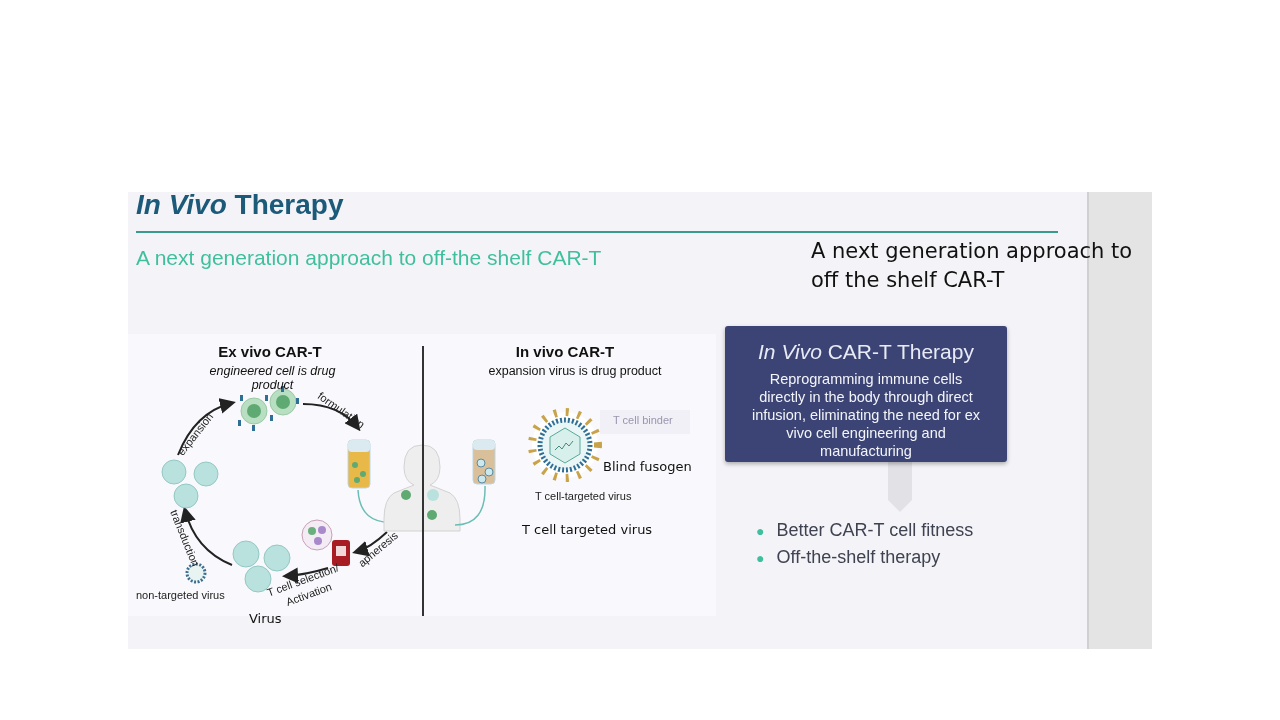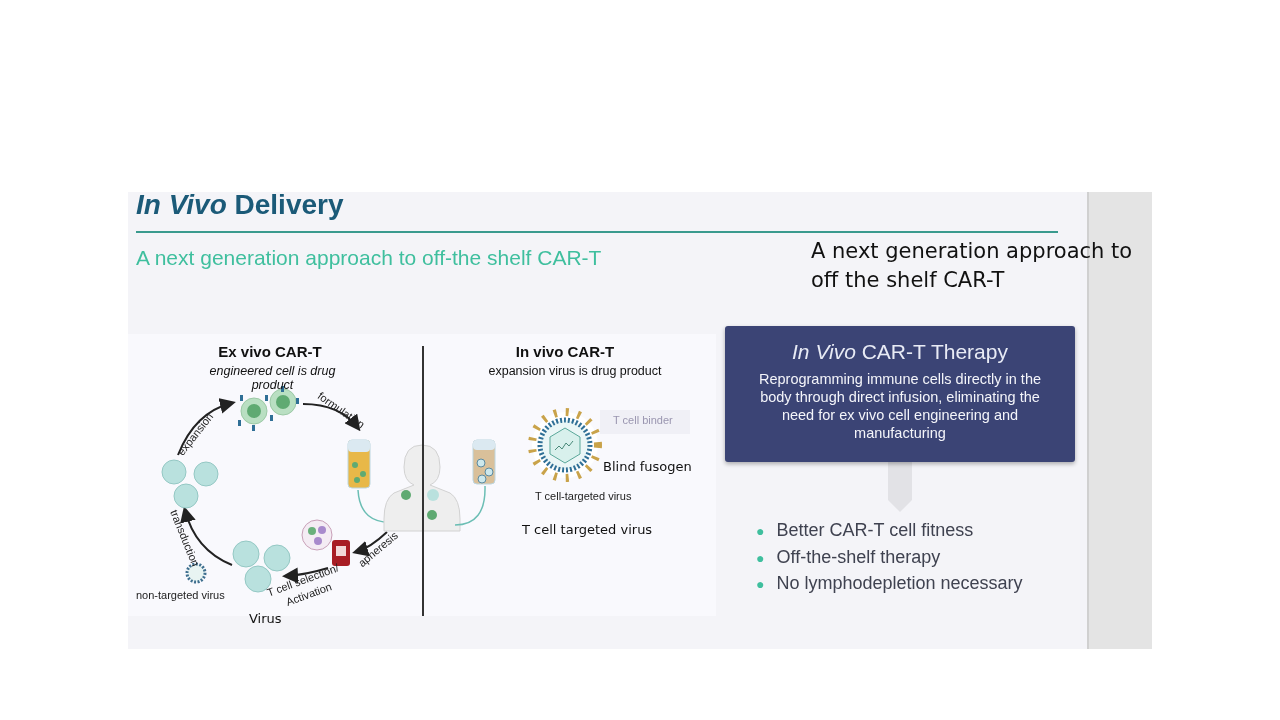--- a/index.html
+++ b/index.html
@@ -10,36 +10,36 @@
   .title i { font-style:italic; }
   .title-rule { position:absolute; left:136px; top:231px; width:922px; height:2px; background:#3a9a8e; }
   .subtitle { position:absolute; left:136px; top:246px; font-size:21px; color:#3fbf9e; }
   .overlay-sub { position:absolute; left:811px; top:237px; width:345px; font-size:21px; line-height:29px; color:#111; font-family:"DejaVu Sans", sans-serif; }
   .figure { position:absolute; left:128px; top:334px; width:588px; height:282px; background:#f9f9fd; }
   .divider { position:absolute; left:422px; top:346px; width:2px; height:270px; background:#333; }
   .fig-h { position:absolute; font-weight:bold; font-size:15px; color:#111; text-align:center; }
   .fig-s { position:absolute; font-size:12.5px; color:#111; text-align:center; }
   .lbl { position:absolute; font-size:11px; color:#222; }
   .lbl2 { position:absolute; font-size:13px; color:#111; font-family:"DejaVu Sans", sans-serif;text-align:right; }
-  .card { position:absolute; left:725px; top:326px; width:350px; height:136px; background:#3b4475; border-radius:3px; box-shadow:0 2px 4px rgba(0,0,0,0.3); color:#fff; text-align:center; }
+  .card { position:absolute; left:725px; top:326px; width:282px; height:136px; background:#3b4475; border-radius:3px; box-shadow:0 2px 4px rgba(0,0,0,0.3); color:#fff; text-align:center; }
   .card-title { margin-top:14px; font-size:21px; color:#e8ebf5; }
   .card-title i { font-style:italic; }
   .card-body { margin:6px 20px 0; font-size:14.5px; line-height:18px; color:#f4f5fa; }
   .bullets { position:absolute; left:756px; top:520px; margin:0; padding:0; list-style:none; }
   .bullets li { font-size:18px; color:#3f4250; height:26.5px; }
   .bullets li .dot { color:#3fbf9e; margin-right:12px; font-size:14px; }
   svg.art { position:absolute; left:0; top:0; }
 </style>
 </head>
 <body>
 
 <div class="slide"></div>
 <div class="gutter"></div>
 
-<div class="title"><i>In Vivo</i><span> Delivery</span></div>
+<div class="title"><i>In Vivo</i><span> Therapy</span></div>
 <div class="title-rule"></div>
 <div class="subtitle">A next generation approach to off-the shelf CAR-T</div>
 <div class="overlay-sub">A next generation approach to off the shelf CAR-T</div>
 
 <div class="figure"></div>
 
 <svg class="art" width="1280" height="720">
   <defs>
     <marker id="arr" markerWidth="8" markerHeight="8" refX="6" refY="4" orient="auto">
         <path d="M0,0 L8,4 L0,8 z" fill="#222"></path>
@@ -140,14 +140,13 @@
 <div class="lbl2" style="left:249px;top:611px;">Virus</div>
 
 <div class="card">
   <div class="card-title"><i>In Vivo</i><span> CAR-T Therapy</span></div>
   <div class="card-body">Reprogramming immune cells directly in the body through direct infusion, eliminating the need for ex vivo cell engineering and manufacturing</div>
 </div>
 
 <ul class="bullets">
   <li><span class="dot">●</span><span>Better CAR-T cell fitness</span></li>
   <li><span class="dot">●</span><span>Off-the-shelf therapy</span></li>
-  <li><span class="dot">●</span><span>No lymphodepletion necessary</span></li>
 </ul>
 
 </body></html>

